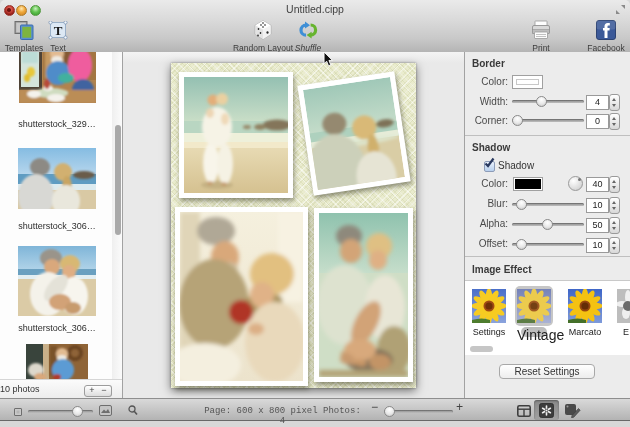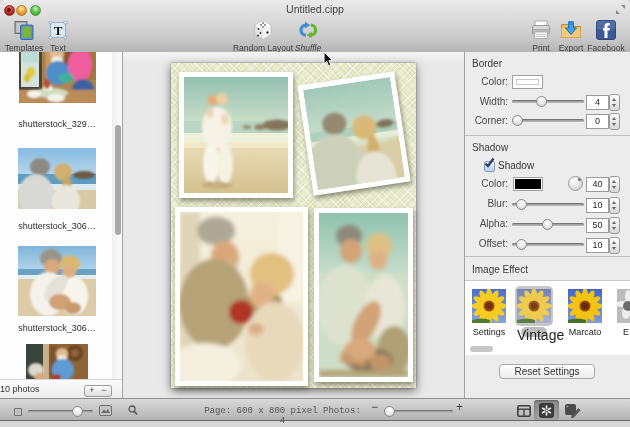--- a/index.html
+++ b/index.html
@@ -42,21 +42,21 @@
       repeating-linear-gradient(-45deg, rgba(255,255,255,0.45) 0 1px, rgba(255,255,255,0) 1px 6px),
       repeating-linear-gradient(45deg, rgba(172,177,118,0.17) 2.5px 3.5px, rgba(172,177,118,0) 3.5px 6px),
       repeating-linear-gradient(-45deg, rgba(172,177,118,0.17) 2.5px 3.5px, rgba(172,177,118,0) 3.5px 6px);
     box-shadow:0 3px 9px rgba(0,0,0,0.5), 0 0 2px rgba(0,0,0,0.35);}
   .photo{position:absolute;background:#fff;box-shadow:1px 3px 5px rgba(60,60,40,0.55);}
   .photo svg{position:absolute;left:5px;top:5px;}
 
   
   #rpanel{left:465px;top:52px;width:165px;height:346px;background:#ececec;}
   #rdiv{left:464px;top:52px;width:1px;height:346px;background:#a2a2a2;}
-  .sechdr{position:absolute;left:7px;font-size:10px;font-weight:normal;color:#3a3a3a;}
+  .sechdr{position:absolute;left:7px;font-size:10px;font-weight:bold;color:#3a3a3a;}
   .rlbl{position:absolute;font-size:10px;color:#4a4a4a;text-align:right;}
   .track{position:absolute;height:3px;background:linear-gradient(#8f8f8f,#bdbdbd);border-radius:2px;box-shadow:inset 0 1px 1px rgba(0,0,0,0.25);}
   .knob{position:absolute;width:11px;height:11px;border-radius:50%;
      background:radial-gradient(circle at 50% 30%,#ffffff 0%,#e8e8e8 55%,#bfbfbf 100%);
      border:1px solid #8a8a8a;box-sizing:border-box;}
   .vbox{position:absolute;width:21px;height:13px;background:#fff;border:1px solid #9a9a9a;
      font-size:9px;line-height:13px;text-align:center;color:#222;}
   .stepper{position:absolute;width:9px;height:15px;background:linear-gradient(#ffffff,#d8d8d8);
      border:1px solid #9a9a9a;border-radius:3px;}
   .stepper:before{content:"";position:absolute;left:2px;top:3px;
@@ -143,29 +143,20 @@
       <rect x="5" y="1" width="12" height="5" rx="0.5" fill="#fefefe" stroke="#9a9a9a" stroke-width="0.8"></rect>
       <rect x="2.5" y="5.5" width="17" height="8" rx="1.5" fill="#d9d9d9" stroke="#8a8a8a" stroke-width="0.8"></rect>
       <rect x="2.5" y="9.5" width="17" height="4" fill="#bdbdbd" stroke="#8a8a8a" stroke-width="0.5"></rect>
       <rect x="4.5" y="12" width="13" height="6.5" rx="0.5" fill="#fcfcfc" stroke="#9a9a9a" stroke-width="0.8"></rect>
       <rect x="6" y="14" width="10" height="1" fill="#c2c2c2"></rect>
         <rect x="6" y="16" width="10" height="1" fill="#c2c2c2"></rect>
     </svg>
     <div class="lbl">Print</div>
   </div>
 
-  <div class="tbitem" style="left:552px;top:20px;width:38px;">
-    <svg width="22" height="20" viewBox="0 0 22 20">
-      <path d="M1.5 4.5 L8 4.5 L9.5 6.5 L20.5 6.5 L20.5 17.5 L1.5 17.5 Z" fill="#ecba5f" stroke="#b98a33" stroke-width="1"></path>
-      <rect x="1.5" y="8" width="19" height="9.5" fill="#f0c97a"></rect>
-      <path d="M8.5 2 L13.5 2 L13.5 8 L16.5 8 L11 14.5 L5.5 8 L8.5 8 Z" fill="#44a0e8" stroke="#1f6db4" stroke-width="1"></path>
-      <rect x="8.5" y="1" width="5" height="4" fill="#2f8fd8"></rect>
-    </svg>
-    <div class="lbl">Export</div>
-  </div>
 
   <div class="tbitem" style="left:584px;top:20px;width:44px;">
     <svg width="20" height="20" viewBox="0 0 20 20">
       <rect x="0.5" y="0.5" width="19" height="19" rx="2.5" fill="#3b5998" stroke="#2d4373" stroke-width="1"></rect>
       <rect x="0.5" y="0.5" width="19" height="9" rx="2.5" fill="rgba(255,255,255,0.12)"></rect>
       <path d="M13.5 10.5 L11.5 10.5 L11.5 18 L8.5 18 L8.5 10.5 L7 10.5 L7 8 L8.5 8 L8.5 6.3 C8.5 4.4 9.6 3 11.7 3 L13.8 3 L13.8 5.6 L12.3 5.6 C11.7 5.6 11.5 5.9 11.5 6.5 L11.5 8 L13.7 8 Z" fill="#fff"></path>
     </svg>
     <div class="lbl">Facebook</div>
   </div>
 

